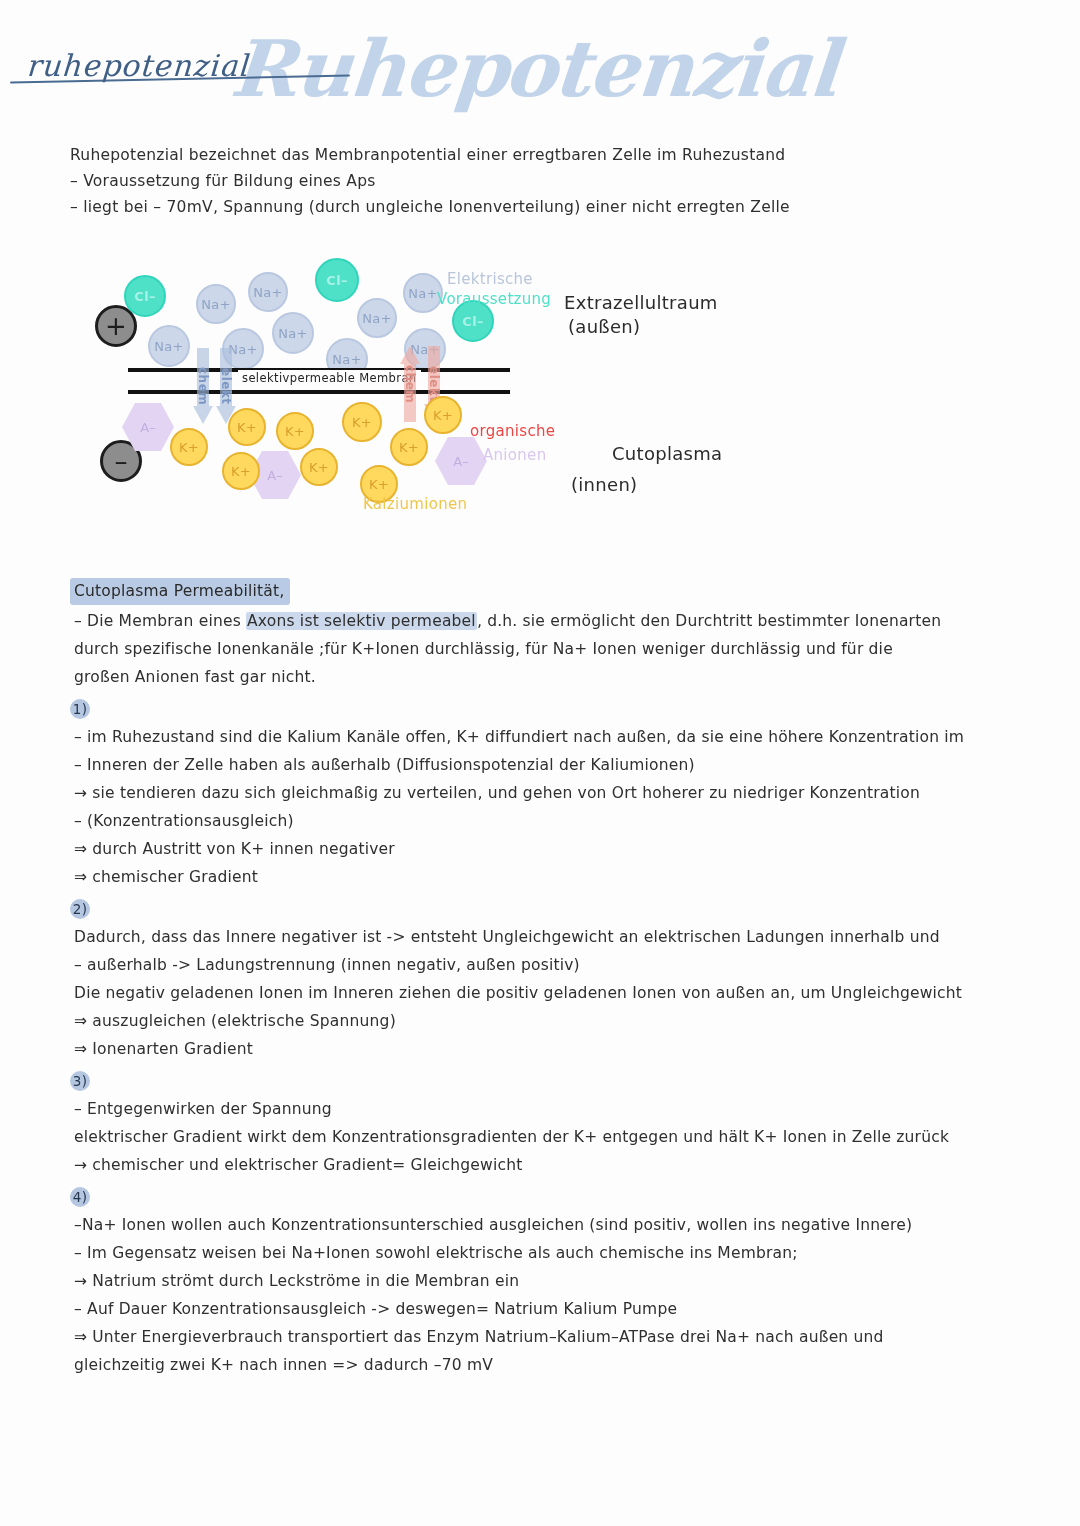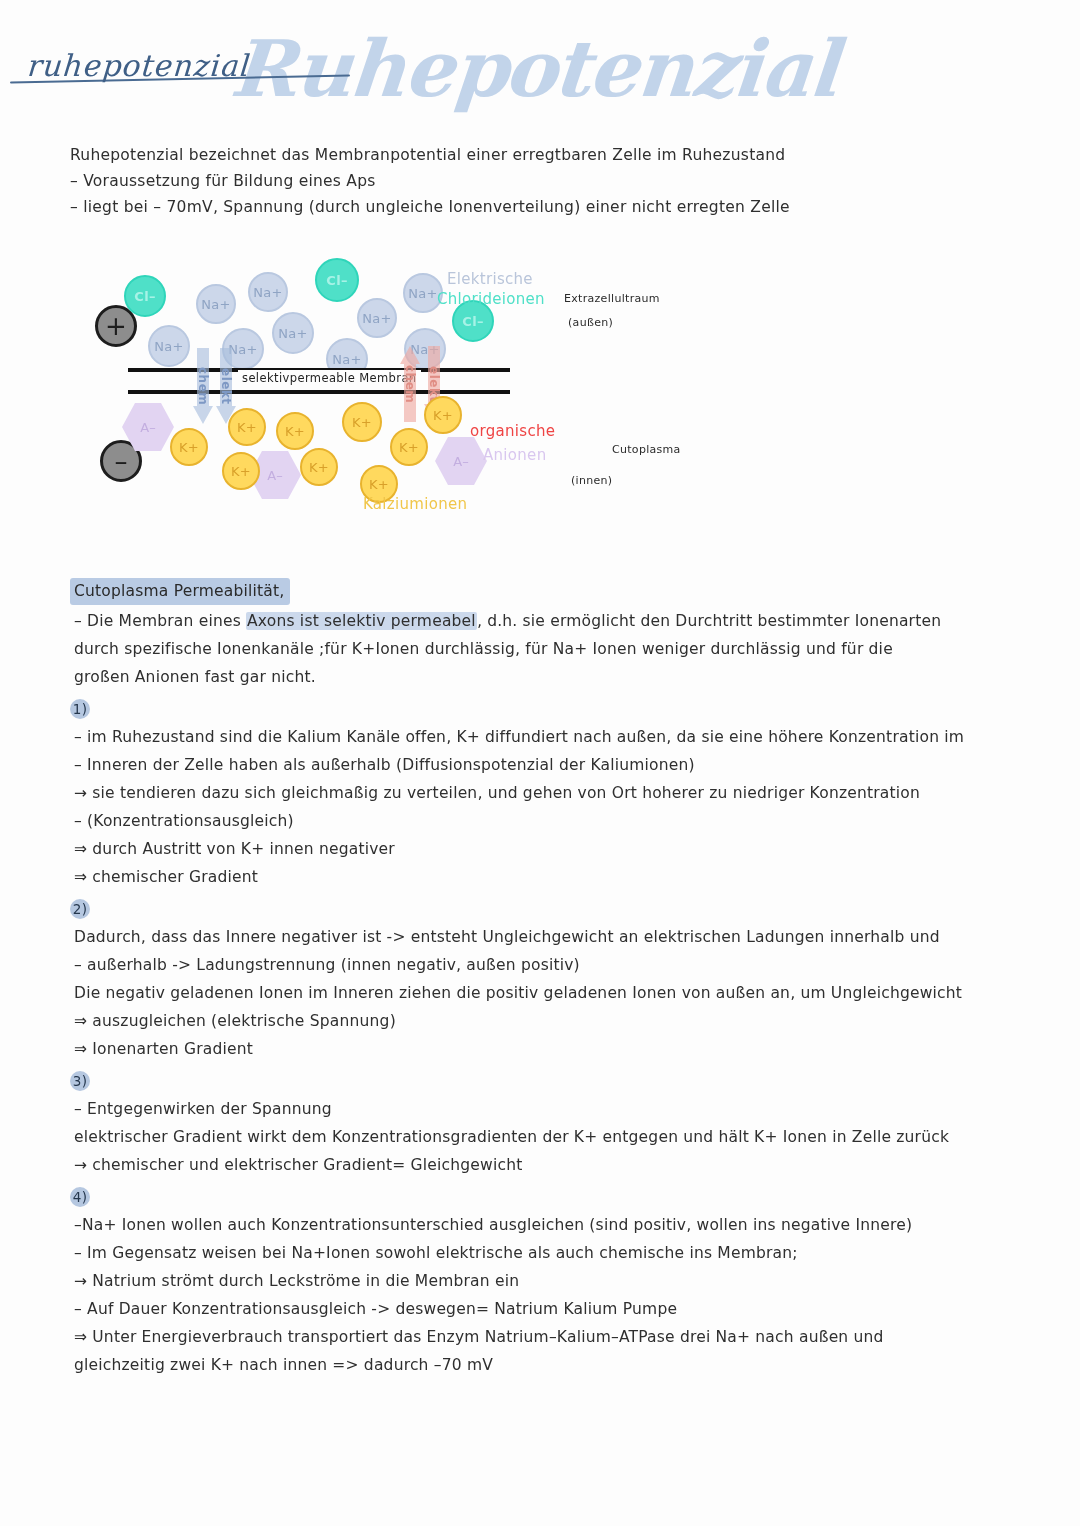--- a/index.html
+++ b/index.html
@@ -191,21 +191,21 @@
     white-space: nowrap;
   }
   .legend.na    { color: #b9c5da; top: 20px;  left: 447px; }
   .legend.cl    { color: #4fe0c8; top: 40px;  left: 437px; }
   .legend.org1  { color: #ef4444; top: 172px; left: 470px; }
   .legend.org2  { color: #d9c7ef; top: 196px; left: 483px; }
   .legend.kalz  { color: #f0c64a; top: 245px; left: 363px; }
 
   .side-label {
     position: absolute;
-    font-size: 11px;
+    font-size: 18px;
     color: #2b2b2b;
     letter-spacing: .3px;
     white-space: nowrap;
   }
 
   
   .notes {
     position: absolute;
     left: 70px;
     top: 578px;
@@ -320,21 +320,21 @@
     <div class="ion k" style="left:228px; top:158px; width:38px; height:38px;">K+</div>
     <div class="ion k" style="left:276px; top:162px; width:38px; height:38px;">K+</div>
     <div class="ion k" style="left:342px; top:152px; width:40px; height:40px;">K+</div>
     <div class="ion k" style="left:424px; top:146px; width:38px; height:38px;">K+</div>
     <div class="ion k" style="left:390px; top:178px; width:38px; height:38px;">K+</div>
     <div class="ion k" style="left:222px; top:202px; width:38px; height:38px;">K+</div>
     <div class="ion k" style="left:300px; top:198px; width:38px; height:38px;">K+</div>
     <div class="ion k" style="left:360px; top:215px; width:38px; height:38px;">K+</div>
 
     <div class="legend na">Elektrische</div>
-    <div class="legend cl">Chlorideionen</div>
+    <div class="legend cl">Voraussetzung</div>
     <div class="legend org1">organische</div>
     <div class="legend org2">Anionen</div>
     <div class="legend kalz">Kalziumionen</div>
 
     <div class="side-label" style="left:564px; top:42px;">Extrazellultraum</div>
     <div class="side-label" style="left:568px; top:66px;">(außen)</div>
     <div class="side-label" style="left:568px; top:193px;margin-left:44px;">Cutoplasma</div>
     <div class="side-label" style="left:571px; top:224px;">(innen)</div>
   </div>
 

